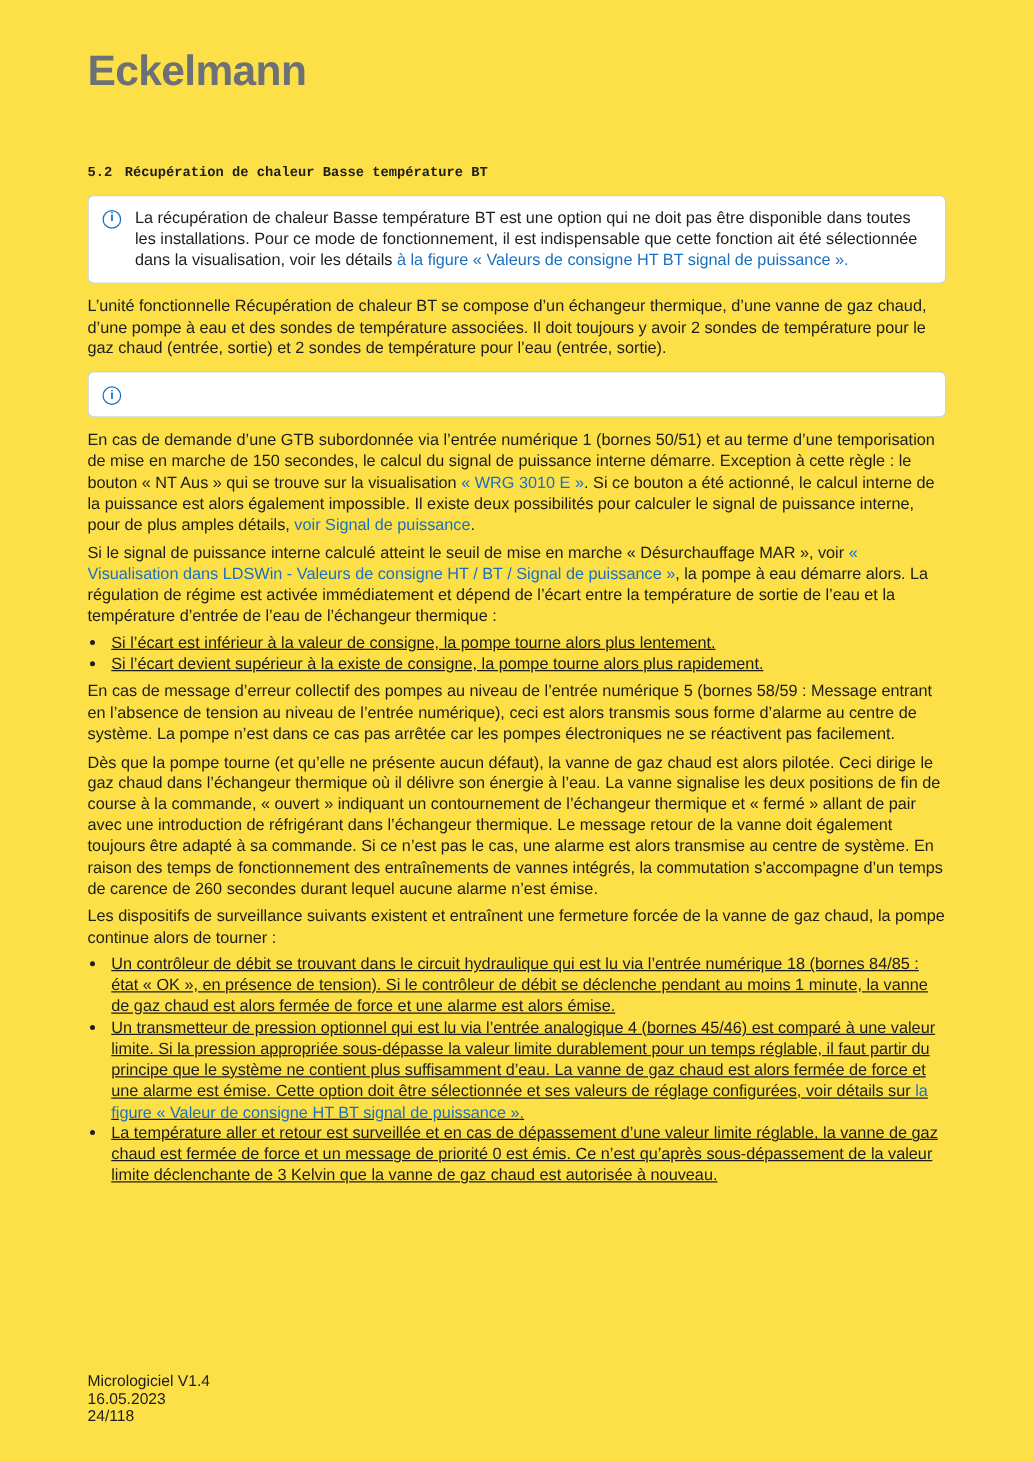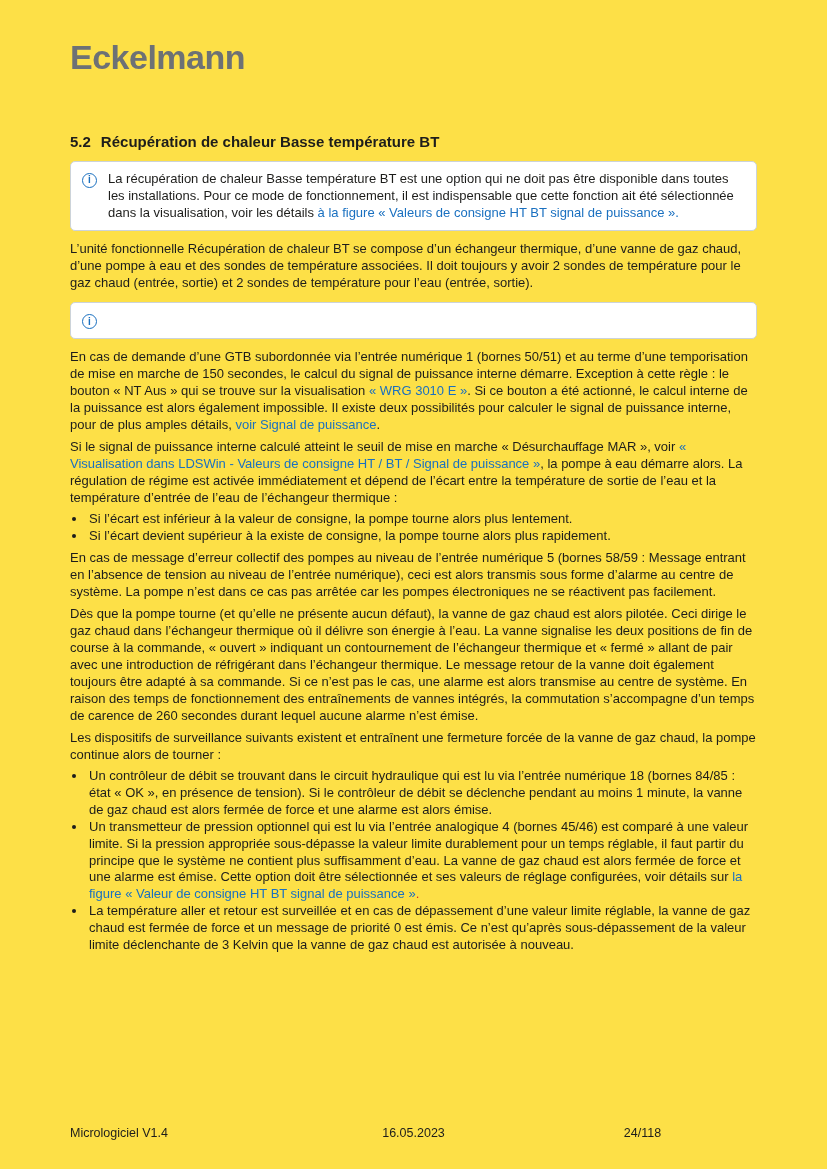--- a/index.html
+++ b/index.html
@@ -14,22 +14,23 @@
   }
   .content{position:absolute;left:70px;width:687px;top:0;}
   .logo{
     margin-top:40px;
     font-size:34px;font-weight:bold;
     color:#6d7175;letter-spacing:-0.5px;
     line-height:1.05;
   }
   .heading{
     margin:57px 0 0 0;
-    font-size:15px;font-weight:bold;color:#1d1d1b;
+    font-size:11px;font-weight:bold;color:#1d1d1b;
     line-height:1.2;
+    font-family:Liberation Mono, monospace;
   }
   .heading .num{display:inline-block;margin-right:10px;}
   .body-text, .infobox, li{
     font-size:13px;line-height:16.9px;
   }
   p.body-text{margin:5.5px 0 0 0;}
   .infobox{
     margin:10px 0 10px 0;
     border:1px solid #ccd3d9;
     border-radius:5px;
@@ -47,25 +48,25 @@
     color:#1a70c0;
     font-size:10px;font-weight:bold;
     display:flex;align-items:center;justify-content:center;
     margin-top:2px;
     line-height:1;
   }
   .link{color:#1a70c0;text-decoration:none;cursor:pointer;}
   .bold{font-weight:bold;}
   .red-dot{color:#cf2e2e;}
   ul.bullets{margin:4px 0 0 0;padding:0 0 0 17px;list-style:disc;}
-  ul.bullets li{margin:0;padding-left:2px;}
+  ul.bullets li{margin:0;padding-left:2px;text-decoration:underline;}
   .footer{
     position:absolute;left:70px;right:70px;bottom:29px;
     display:flex;align-items:baseline;
-    font-size:12.5px;color:#1d1d1b;
+    font-size:12.5px;color:#1d1d1b;flex-direction:column;
   }
   .footer .f-left{flex:1;text-align:left;}
   .footer .f-center{flex:1;text-align:center;}
   .footer .f-right{flex:1;text-align:center;}
 </style>
 </head>
 <body>
 
 <div class="page">
   <div class="content">

